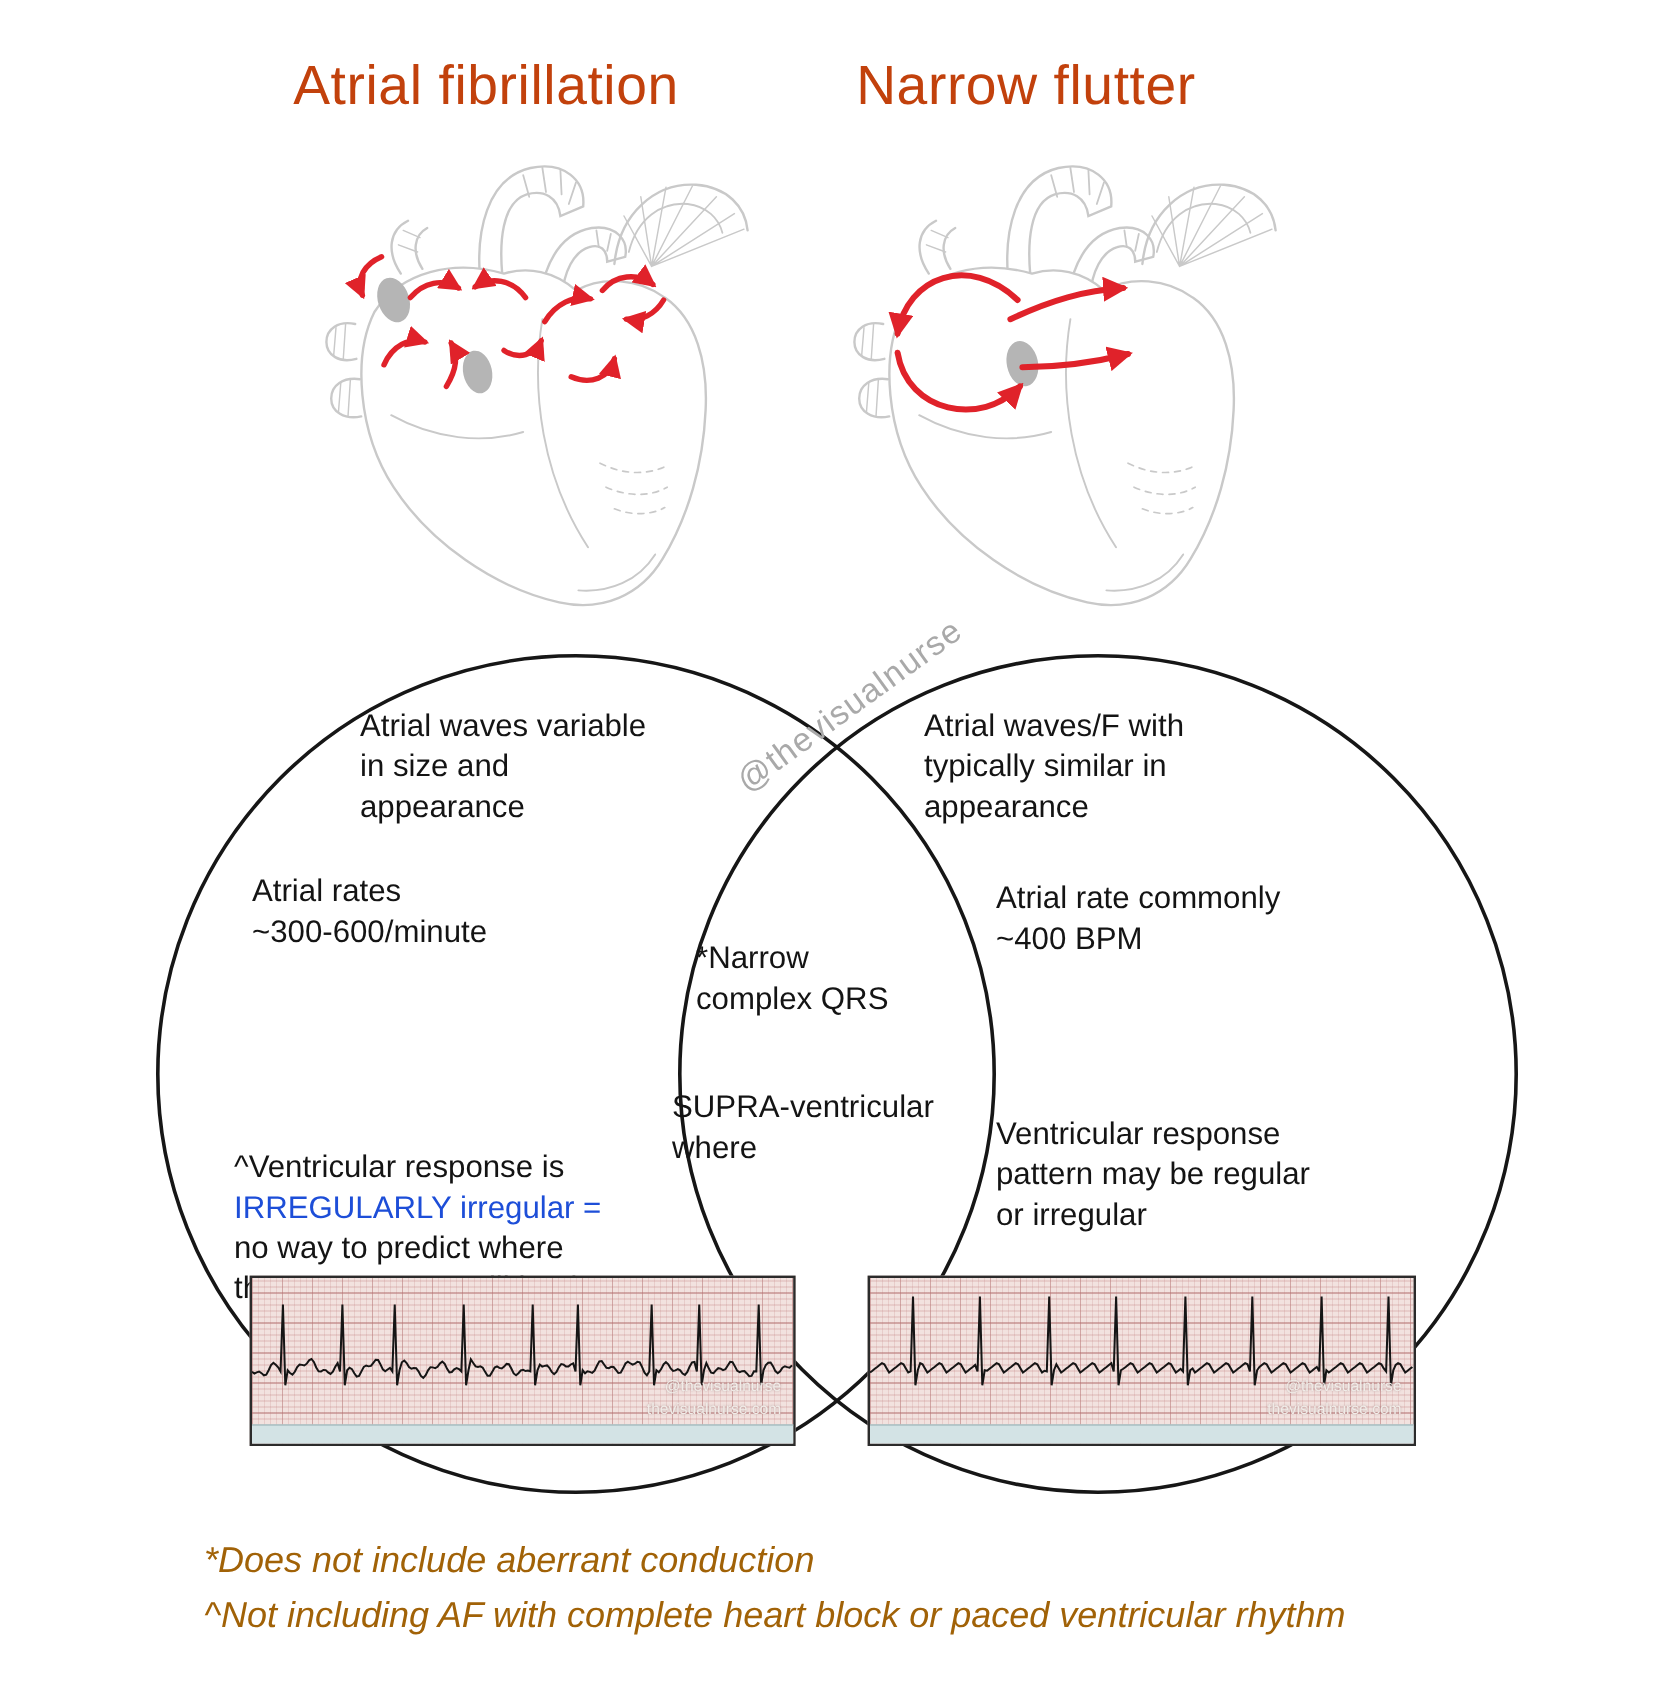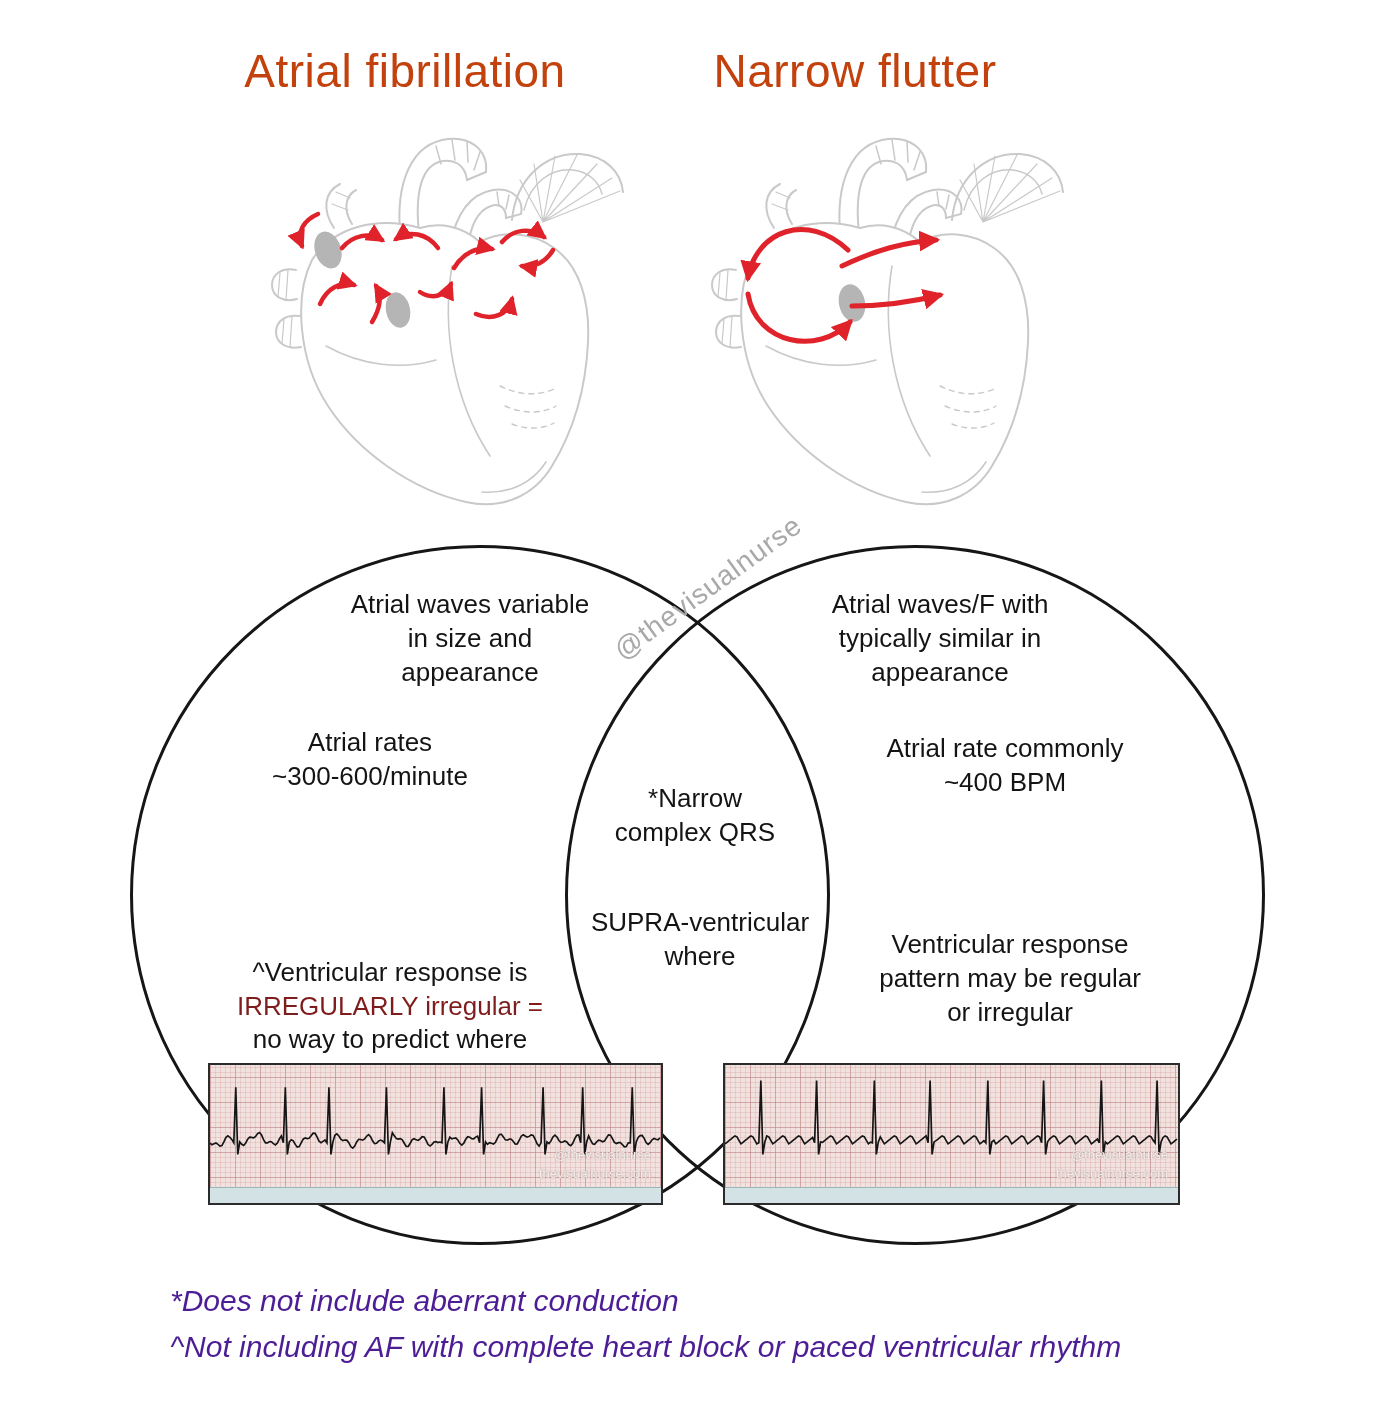--- a/index.html
+++ b/index.html
@@ -10,24 +10,24 @@
   .title{
     position:absolute;text-align:center;font-size:46px;font-weight:500;
     color:#c2410c;letter-spacing:0.5px;
   }
   .heart{position:absolute;}
   .circle{
     position:absolute;width:700px;height:700px;border:3px solid #161616;
     border-radius:50%;background:transparent;box-sizing:border-box;
   }
   .txt{
-    position:absolute;text-align:center;font-size:26px;line-height:1.3;
+    position:absolute;text-align:left;font-size:26px;line-height:1.3;
     white-space:pre-line;color:#141414;
   }
-  .red{color:#7f1d1d;}
+  .red{color:#1d4ed8;}
   .wm-diag{
     position:absolute;left:558px;top:572px;width:300px;text-align:center;
     transform:rotate(-36deg);color:#a9a9a9;font-size:28px;letter-spacing:1px;
   }
   .ecg{
     position:absolute;height:142px;border:2px solid #2b2b2b;box-sizing:border-box;
     background-color:#f2e2df;
     background-image:
       repeating-linear-gradient(90deg, rgba(190,120,120,0.20) 0 1px, transparent 1px 5px),
       repeating-linear-gradient(0deg, rgba(190,120,120,0.20) 0 1px, transparent 1px 5px),
@@ -37,21 +37,21 @@
   .ecg svg.trace{position:absolute;left:0;top:2px;width:100%;height:120px;}
   .ecg .band{
     position:absolute;left:0;right:0;bottom:0;height:15px;
     background:#d3e3e5;border-top:1px solid #9db6ba;
   }
   .ecg .wm{
     position:absolute;right:10px;bottom:19px;text-align:right;font-size:13px;
     line-height:1.45;color:#f1ece8;text-shadow:0 0 2px rgba(110,80,80,0.45);
   }
   .footnote{
-    position:absolute;left:170px;font-style:italic;font-size:30px;color:#4c1d95;
+    position:absolute;left:170px;font-style:italic;font-size:30px;color:#a16207;
     white-space:nowrap;
   }
 </style>
 </head>
 <body>
 
 <div id="canvas">
 
   <svg width="0" height="0" style="position:absolute" aria-hidden="true">
     <defs>

